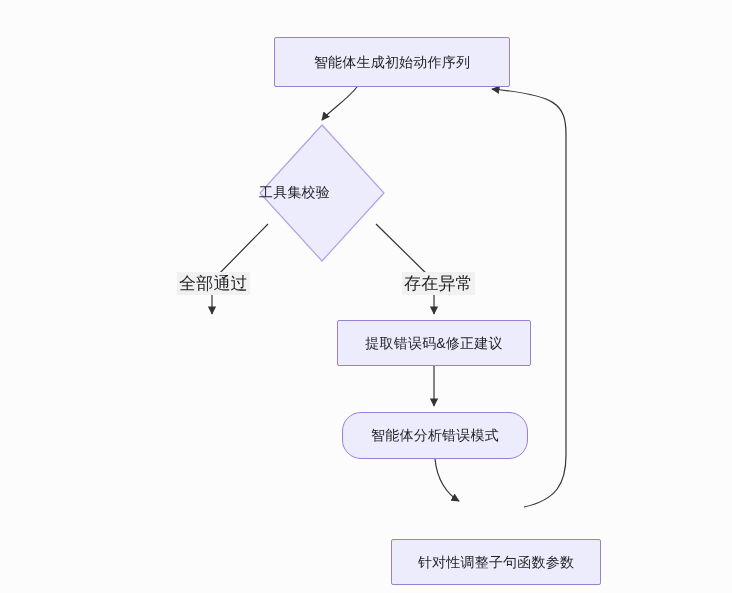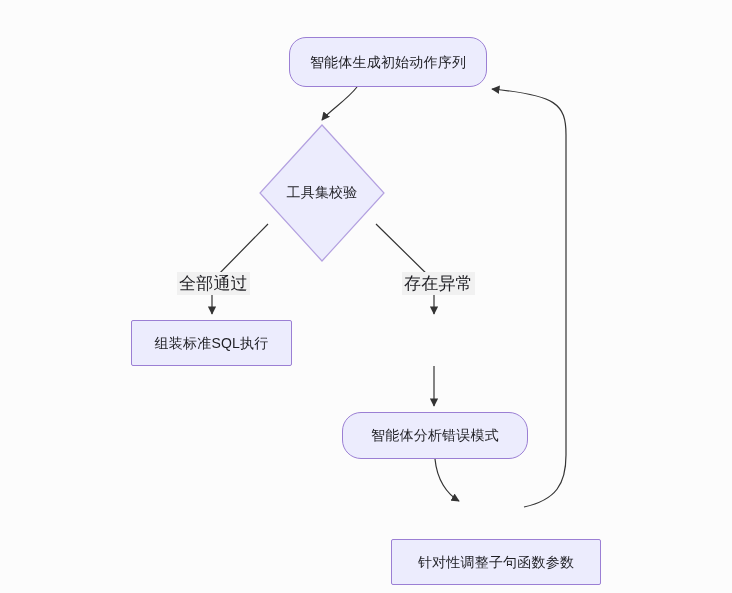--- a/index.html
+++ b/index.html
@@ -52,21 +52,20 @@
     height: 100%;
   }
   .diamond-label {
     position: absolute;
     left: 0;
     top: 0;
     width: 100%;
     height: 100%;
     display: flex;
     align-items: center;
-    justify-content: center;
     color: #1f1f24;
     font-size: 14px;
     white-space: nowrap;
     letter-spacing: 0.2px;
   }
   .edge-label {
     position: absolute;
     background: #f1f1f1;
     color: #1f1f24;
     font-size: 17px;
@@ -96,37 +95,37 @@
 
     <path d="M 434 366 L 434 406" fill="none" stroke="#333333" stroke-width="1.2" marker-end="url(#arrow)"></path>
 
     <path d="M 435 459 C 437 480 447 494 459 501" fill="none" stroke="#333333" stroke-width="1.2" marker-end="url(#arrow)"></path>
 
     <path d="M 524 507 C 556 500 566 484 566 455
              L 566 135
              C 566 104 556 95 492 89" fill="none" stroke="#333333" stroke-width="1.2" marker-end="url(#arrow)"></path>
   </svg>
 
-  <div class="node rect" style="left:289px; top:37px; width:198px; height:50px;border-radius:17px;">
+  <div class="node rect" style="left:274px; top:37px; width:236px; height:50px;">
     <span>智能体生成初始动作序列</span>
   </div>
 
   <div class="diamond-wrap" style="left:259px; top:124px; width:126px; height:138px;">
     <svg class="diamond-shape" viewBox="0 0 126 138" xmlns="http://www.w3.org/2000/svg">
       <polygon points="63,1 125,69 63,137 1,69" fill="#ececfd" stroke="#b3a0e0" stroke-width="1.2"></polygon>
     </svg>
     <div class="diamond-label">
       <span>工具集校验</span>
     </div>
   </div>
 
-  <div class="node rect" style="left:131px; top:320px; width:161px; height:46px;">
-    <span>组装标准SQL执行</span>
+
+  <div class="node rect" style="left:337px; top:320px; width:194px; height:46px;">
+    <span>提取错误码&amp;修正建议</span>
   </div>
-
 
   <div class="node rect" style="left:342px; top:412px; width:186px; height:47px;border-radius:19px;">
     <span>智能体分析错误模式</span>
   </div>
 
   <div class="node rect" style="left:391px; top:507px; width:210px; height:46px;margin-top:32px;">
     <span>针对性调整子句函数参数</span>
   </div>
 
   <div class="edge-label" style="left:177px; top:272px;">

